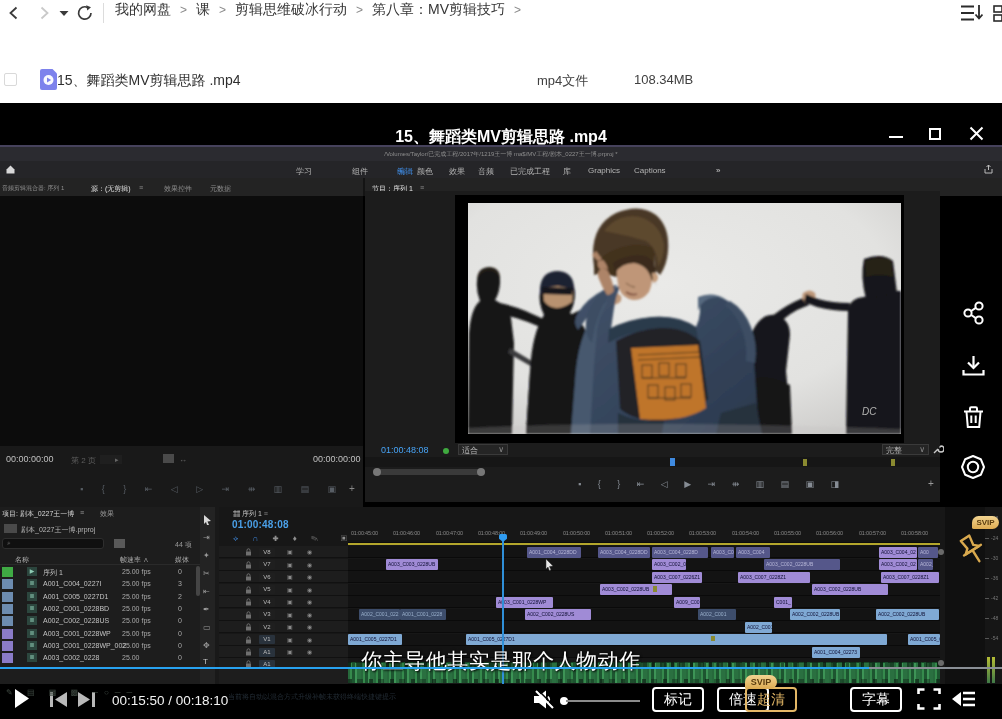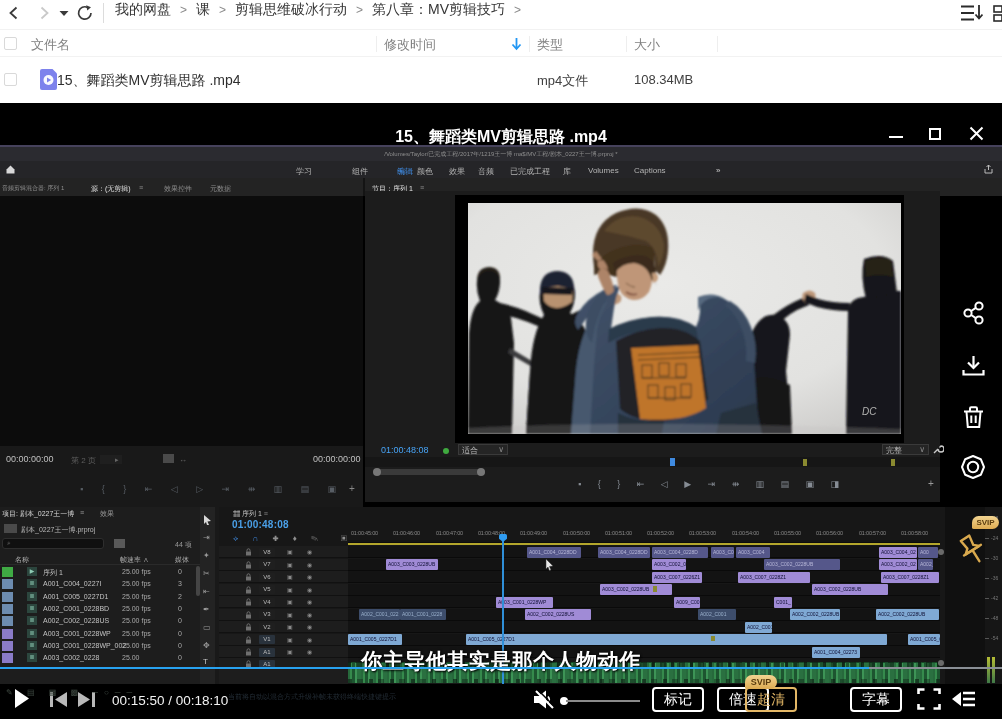--- a/index.html
+++ b/index.html
@@ -57,34 +57,20 @@
     <div id="crumbs">我的网盘<span class="sep">&gt;</span>课<span class="sep">&gt;</span>剪辑思维破冰行动<span class="sep">&gt;</span>第八章：MV剪辑技巧<span class="sep">&gt;</span></div>
     <svg class="abs" style="left:961px;top:5px" width="22" height="17" viewBox="0 0 22 17">
         <path d="M0 1.5 H13 M0 8 H13 M0 14.5 H13" stroke="#2b2b2b" stroke-width="1.8"></path>
         <path d="M18 0 V13 M14.5 9.5 L18 13.5 L21.5 9.5" stroke="#2b2b2b" stroke-width="1.8" fill="none"></path>
       </svg>
     <svg class="abs" style="left:993px;top:5px" width="9" height="17" viewBox="0 0 9 17">
         <rect x="1" y="1" width="8" height="6" stroke="#2b2b2b" stroke-width="1.6" fill="none"></rect>
         <rect x="1" y="10" width="8" height="6" stroke="#2b2b2b" stroke-width="1.6" fill="none"></rect>
       </svg>
   </div>
-  <div id="thead">
-    <div class="cb" style="left:4px;top:7px"></div>
-    <div class="abs" style="left:31px;top:6px">文件名</div>
-    <div class="abs" style="left:384px;top:6px">修改时间</div>
-    <svg class="abs" style="left:511px;top:7px" width="11" height="14" viewBox="0 0 11 14">
-        <path d="M5.5 1 V11 M1.5 7.5 L5.5 12 L9.5 7.5" stroke="#2196f3" stroke-width="1.8" fill="none"></path>
-      </svg>
-    <div class="abs" style="left:537px;top:6px">类型</div>
-    <div class="abs" style="left:634px;top:6px">大小</div>
-    <div class="vline" style="left:376px"></div>
-    <div class="vline" style="left:529px"></div>
-    <div class="vline" style="left:626px"></div>
-    <div class="vline" style="left:717px"></div>
-  </div>
   <div id="filerow">
     <div class="cb" style="left:4px;top:16px"></div>
     <svg class="abs" style="left:40px;top:12px" width="17" height="21" viewBox="0 0 17 21">
         <path d="M2 0 H12.5 L17 4.5 V19 a2 2 0 0 1 -2 2 H2 a2 2 0 0 1 -2 -2 V2 a2 2 0 0 1 2 -2 Z" fill="#7d82ec"></path>
         <circle cx="8.5" cy="11" r="5" fill="#fff" opacity=".95"></circle>
         <path d="M7 8.4 L11.2 11 L7 13.6 Z" fill="#7d82ec"></path>
       </svg>
     <div class="abs" style="left:57px;top:15px;font-size:14px;color:#2e2e2e">15、舞蹈类MV剪辑思路 .mp4</div>
     <div class="abs" style="left:537px;top:15px">mp4文件</div>
     <div class="abs" style="left:634px;top:15px">108.34MB</div>
@@ -104,21 +90,21 @@
           </svg>
         <span style="left:296px">学习</span>
           <span style="left:352px">组件</span>
         <span style="left:397px;color:#3f8ae0">编辑</span>
           <span style="left:398px;color:#3f8ae0">≡</span>
         <span style="left:417px">颜色</span>
           <span style="left:449px">效果</span>
           <span style="left:478px">音频</span>
         <span style="left:510px">已完成工程</span>
           <span style="left:563px">库</span>
-        <span style="left:588px">Volumes</span>
+        <span style="left:588px">Graphics</span>
           <span style="left:634px">Captions</span>
         <span style="left:716px;color:#cfcfcf">»</span>
         <svg class="abs" style="left:984px;top:4px" width="9" height="9" viewBox="0 0 9 9">
             <path d="M1 4 V8 H8 V4 M4.5 0 V5 M2.5 2 L4.5 0 L6.5 2" stroke="#bbb" stroke-width="1" fill="none"></path>
           </svg>
       </div>
       <div id="prtabs">
         <span style="left:2px;font-size:6px">音频剪辑混合器: 序列 1</span>
         <span style="left:91px;color:#e4e4e4;border-bottom:1px solid #cfcfcf;padding-bottom:3px">源：(无剪辑)</span>
         <span style="left:139px">≡</span>
@@ -517,21 +503,21 @@
         </g>
       </svg>
     <div class="abs" style="left:972px;top:413px;width:27px;height:13px;background:linear-gradient(#f2d491,#ddab52);border-radius:7px 7px 7px 2px;font-size:8px;font-weight:bold;color:#5a3c0e;text-align:center;line-height:13px">SVIP</div>
     <svg class="abs" style="left:955px;top:427px" width="36" height="42" viewBox="0 0 36 42">
         <g transform="rotate(-32 18 21)" stroke="#d9a94e" stroke-width="2.4" fill="none" stroke-linejoin="round" stroke-linecap="round">
           <path d="M13 6 L23 6 L21.5 16 L26 20 L10 20 L14.5 16 Z"></path>
           <path d="M8 20 H28"></path>
           <path d="M18 21 V33"></path>
         </g>
       </svg>
-    <div id="subtitle" style="position:absolute;left:0;top:544px;width:1002px;text-align:center;color:#fff;font-size:21px;font-weight:bold;text-shadow:0 0 3px rgba(0,0,0,.85),1px 1px 2px rgba(0,0,0,.9);letter-spacing:.5px">你主导他其实是那个人物动作</div>
+    <div id="subtitle" style="position:absolute;left:0;top:544px;width:1002px;text-align:center;color:#fff;font-size:21px;font-weight:normal;text-shadow:0 0 3px rgba(0,0,0,.85),1px 1px 2px rgba(0,0,0,.9);letter-spacing:.5px">你主导他其实是那个人物动作</div>
     <div class="abs" style="left:0;top:564px;width:1002px;height:2px;background:#8a8f96"></div>
     <div class="abs" style="left:0;top:563.5px;width:869px;height:2.5px;background:#28a2f0"></div>
     <div class="abs" style="left:6px;top:585px;width:200px;height:12px;color:#3f4a42;font-size:8px;letter-spacing:6px;z-index:1">✎ ▤ ▦ ▩ ─○──</div>
       <div class="abs" style="left:228px;top:589px;font-size:7px;color:#232d36;z-index:1">当前将自动以混合方式升级补帧未获得终端快捷键提示</div>
       <div id="pbar">
       <svg class="abs" style="left:15px;top:586px" width="14" height="19" viewBox="0 0 14 19">
           <path d="M0 0 L14 9.5 L0 19 Z" fill="#fff"></path>
         </svg>
       <svg class="abs" style="left:50px;top:589px" width="17" height="15" viewBox="0 0 17 15">
           <path d="M1.5 0 V15" stroke="#b9b9b9" stroke-width="3"></path>

